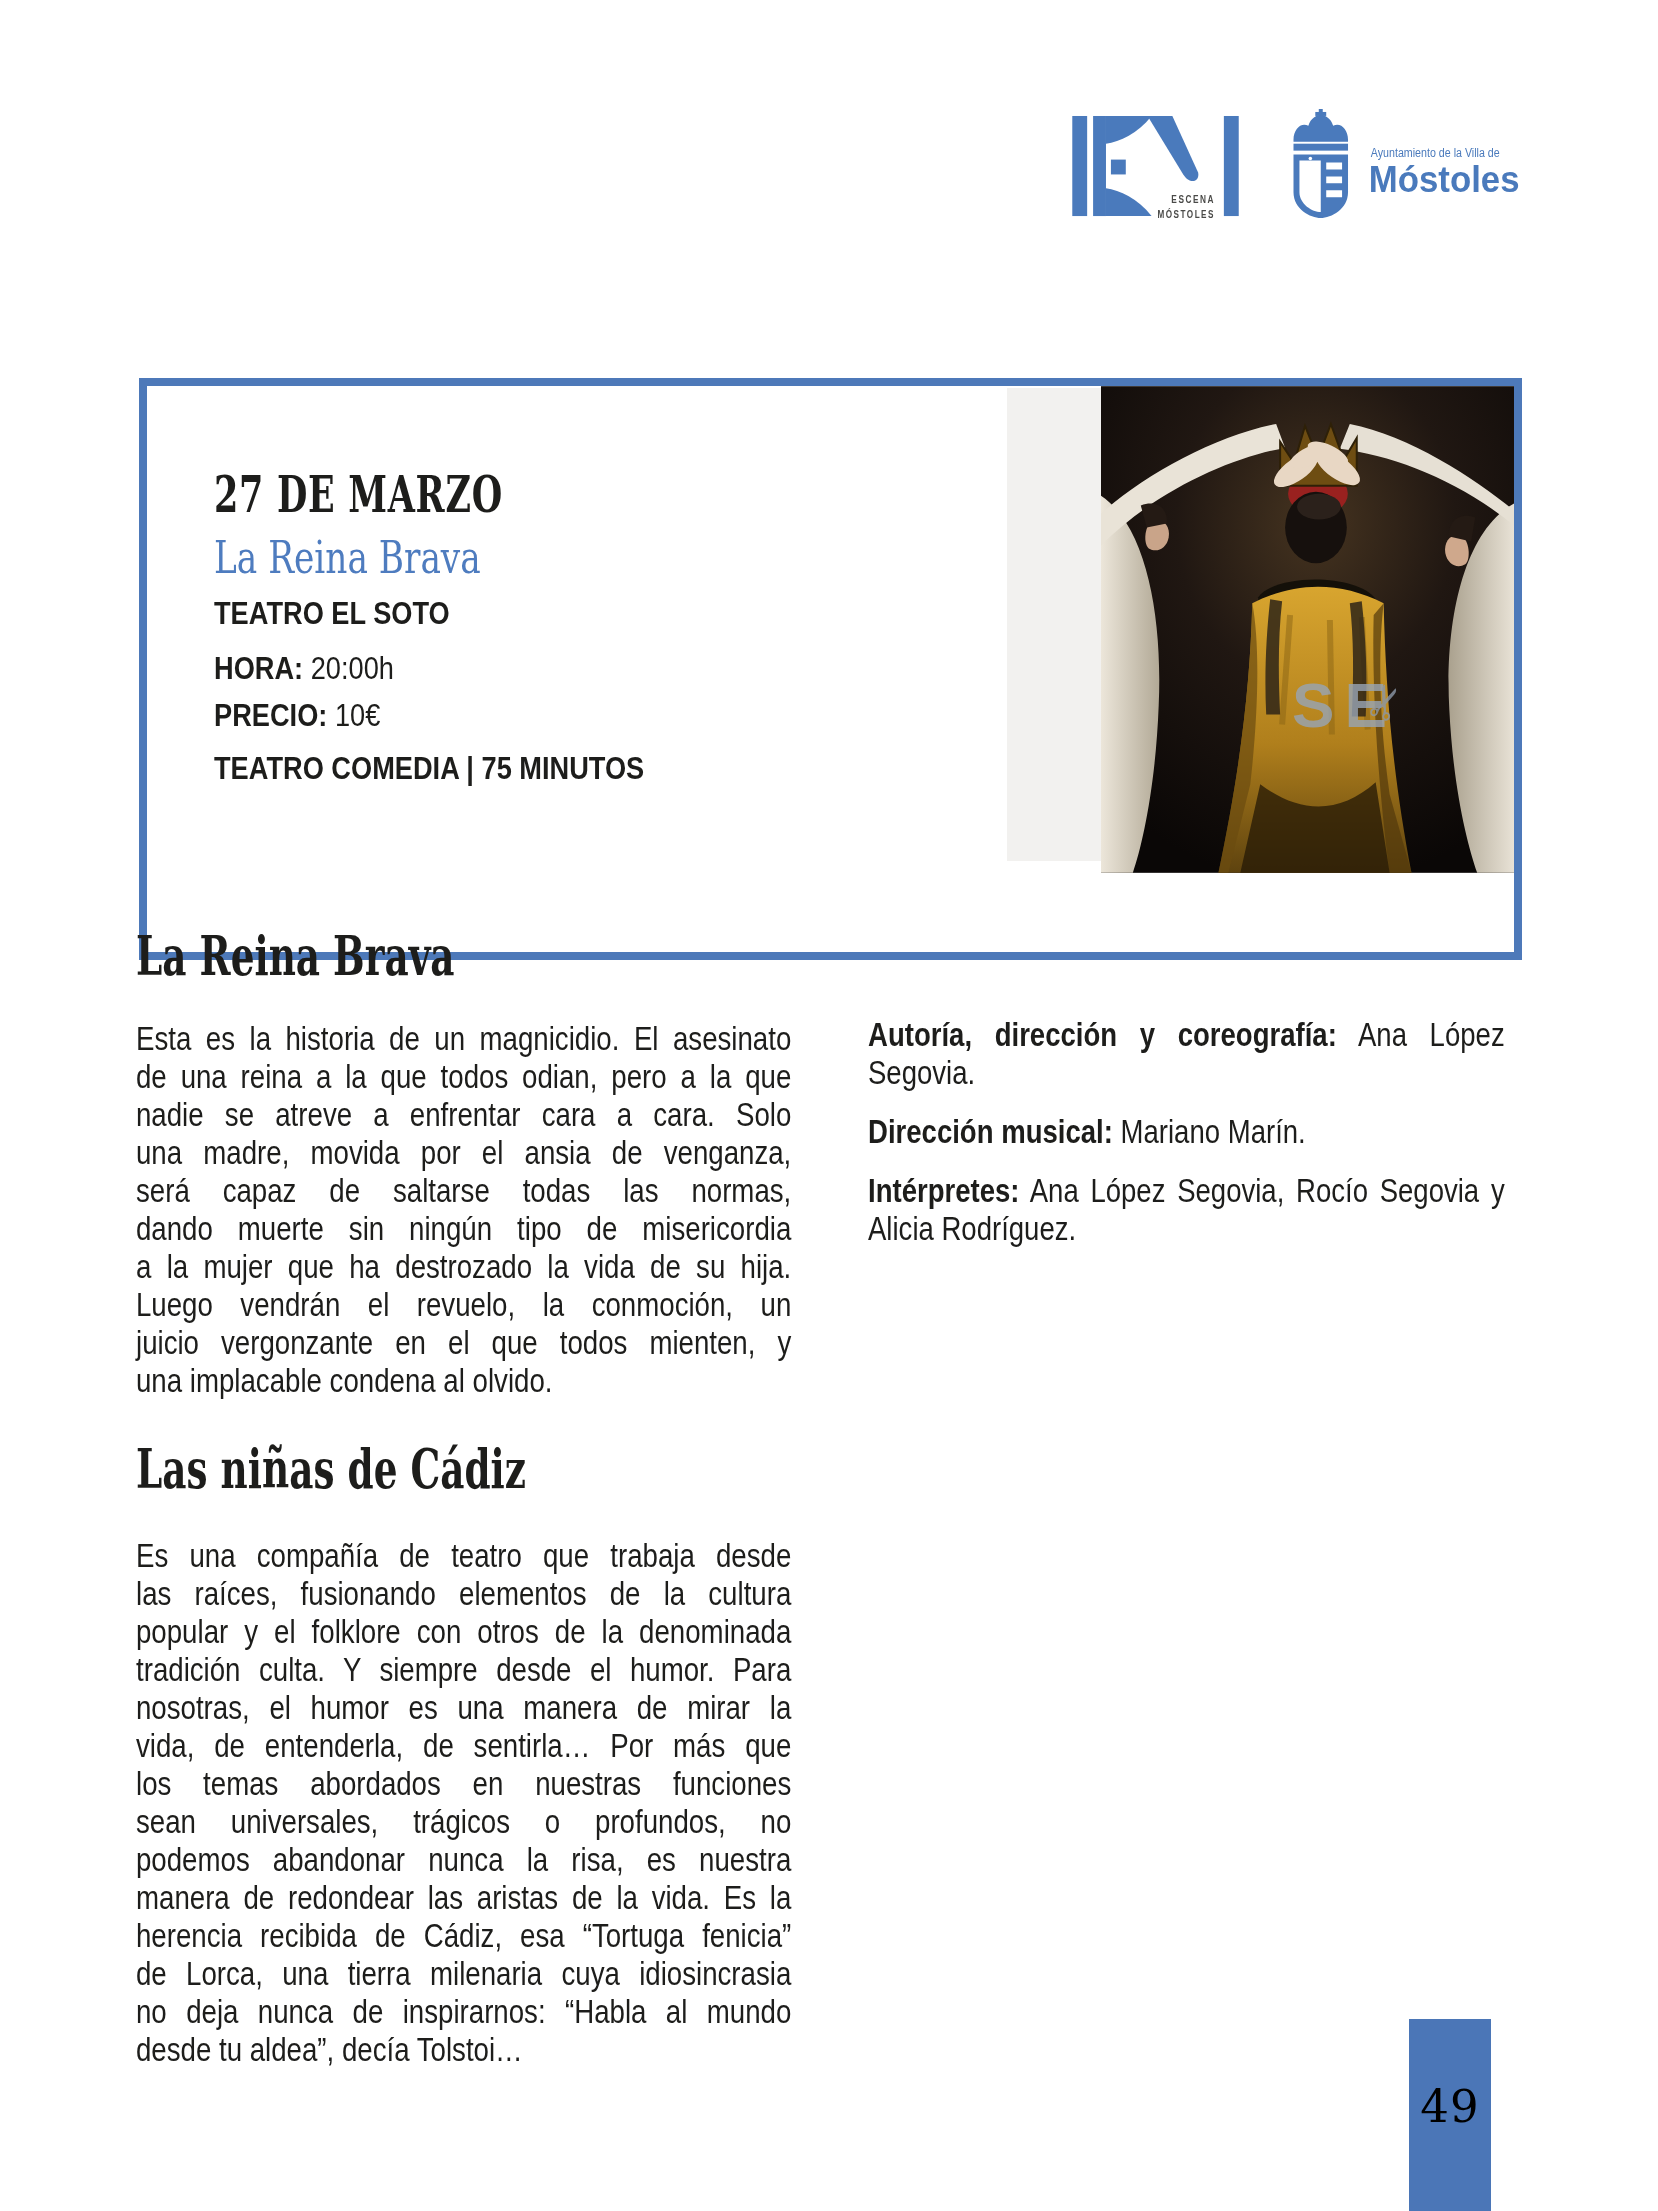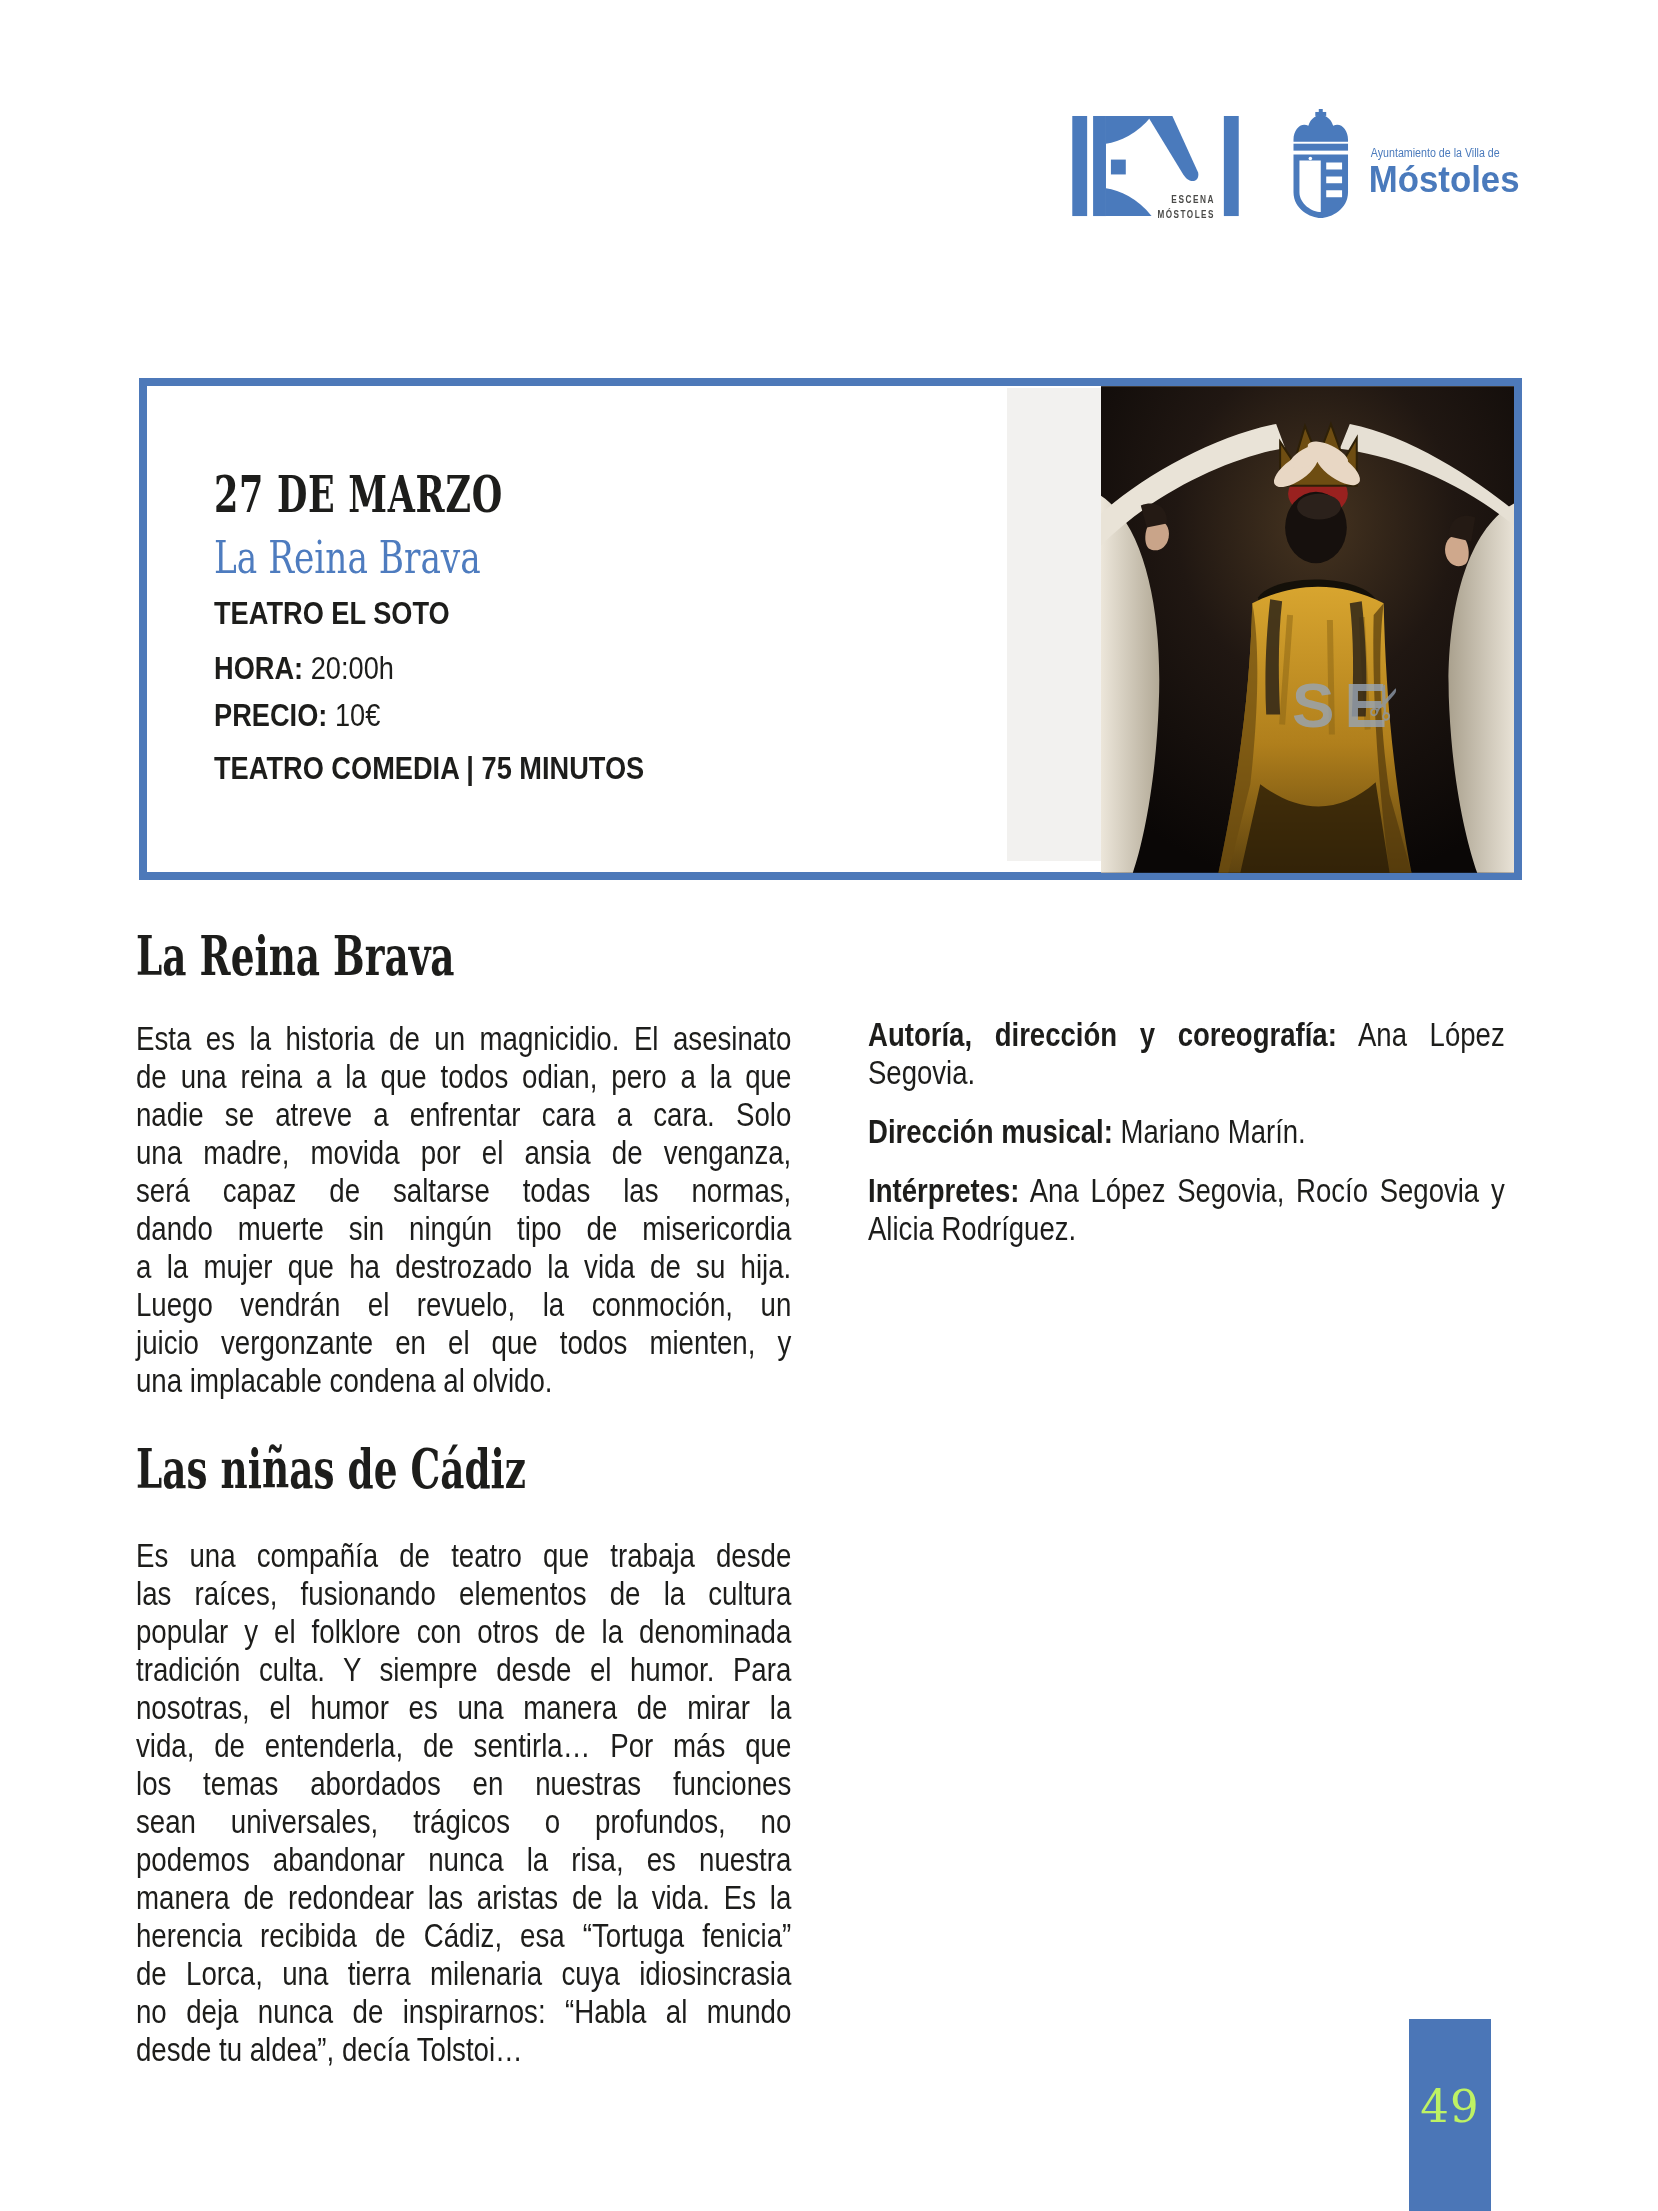--- a/index.html
+++ b/index.html
@@ -6,21 +6,21 @@
   .page{
     position:relative; width:1659px; height:2212px; margin:0 auto;
     background:#ffffff; overflow:hidden;
     font-family:"Liberation Sans", sans-serif; color:#1d1d1b;
   }
   
   .logo-em{position:absolute; left:1072px; top:115px;}
   .logo-ayto{position:absolute; left:1289px; top:109px;}
   
   .event-card{
-    position:absolute; left:139px; top:378px; width:1383px; height:502px;
+    position:absolute; left:139px; top:378px; width:1383px; height:582px;
     border:8px solid #4d79b9; box-sizing:border-box; background:#fff;
   }
   .card-line{position:absolute; white-space:nowrap; transform-origin:0 0;}
   .card-date{
     left:67px; top:84px; font-family:"DejaVu Serif","Liberation Serif",serif;
     font-weight:bold; font-size:50px; line-height:1; color:#1d1d1b;
     transform:scaleX(0.70); letter-spacing:1px;
   }
   .card-title{
     left:67px; top:150px; font-family:"DejaVu Serif","Liberation Serif",serif;
@@ -63,21 +63,21 @@
   }
   .credit{margin:0 0 21px 0; text-align:justify;}
   .credit .lbl{font-weight:bold;}
   
   .page-number-box{
     position:absolute; left:1409px; top:2019px; width:82px; height:193px;
     background:#4b76b7; display:flex; align-items:center; justify-content:center;
   }
   .page-number-box span{
     font-family:"DejaVu Serif","Liberation Serif",serif;
-    font-size:45px; color:#bef264; letter-spacing:1px;
+    font-size:45px; color:#000000; letter-spacing:1px;
     margin-bottom:18px;
   }
 </style>
 </head>
 <body>
 
 <div class="page">
 
   <svg class="logo-em" width="169" height="107" viewBox="0 0 170 108">
     <g fill="#4a7abc">

